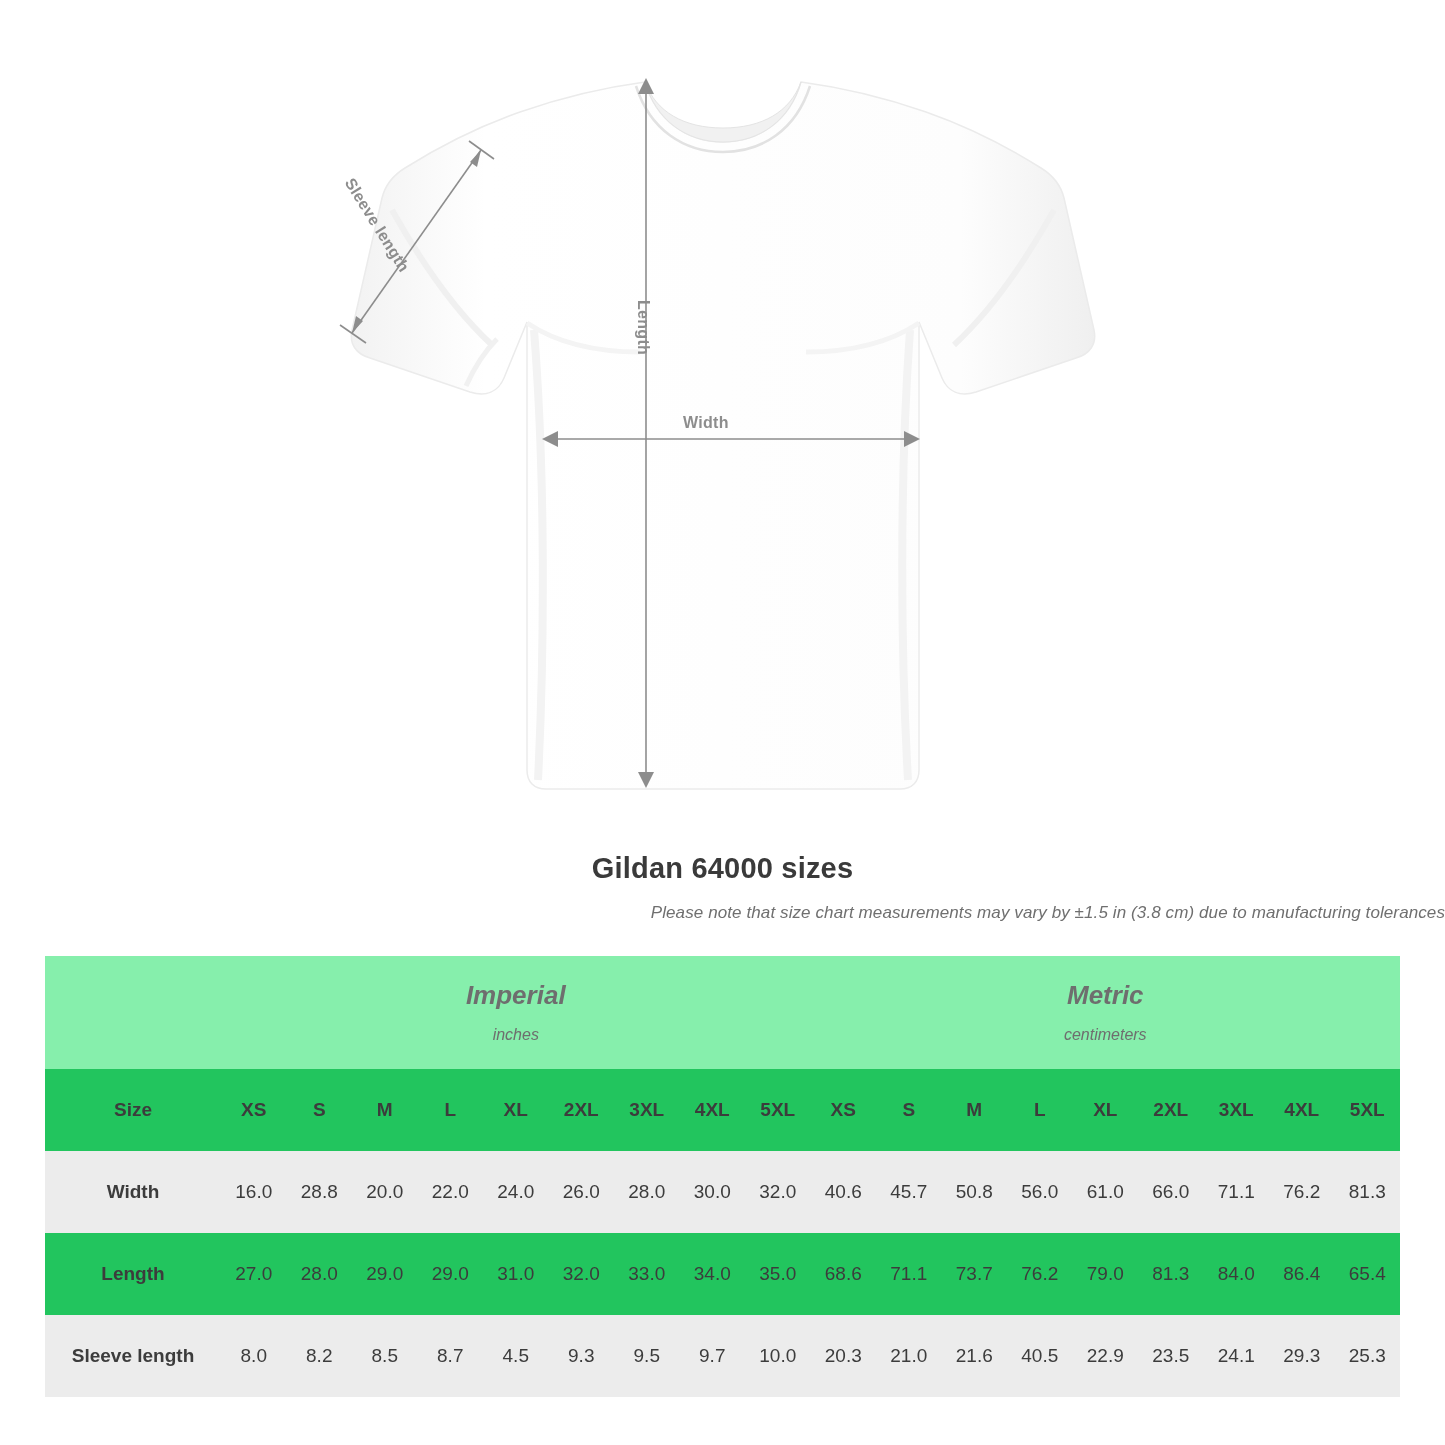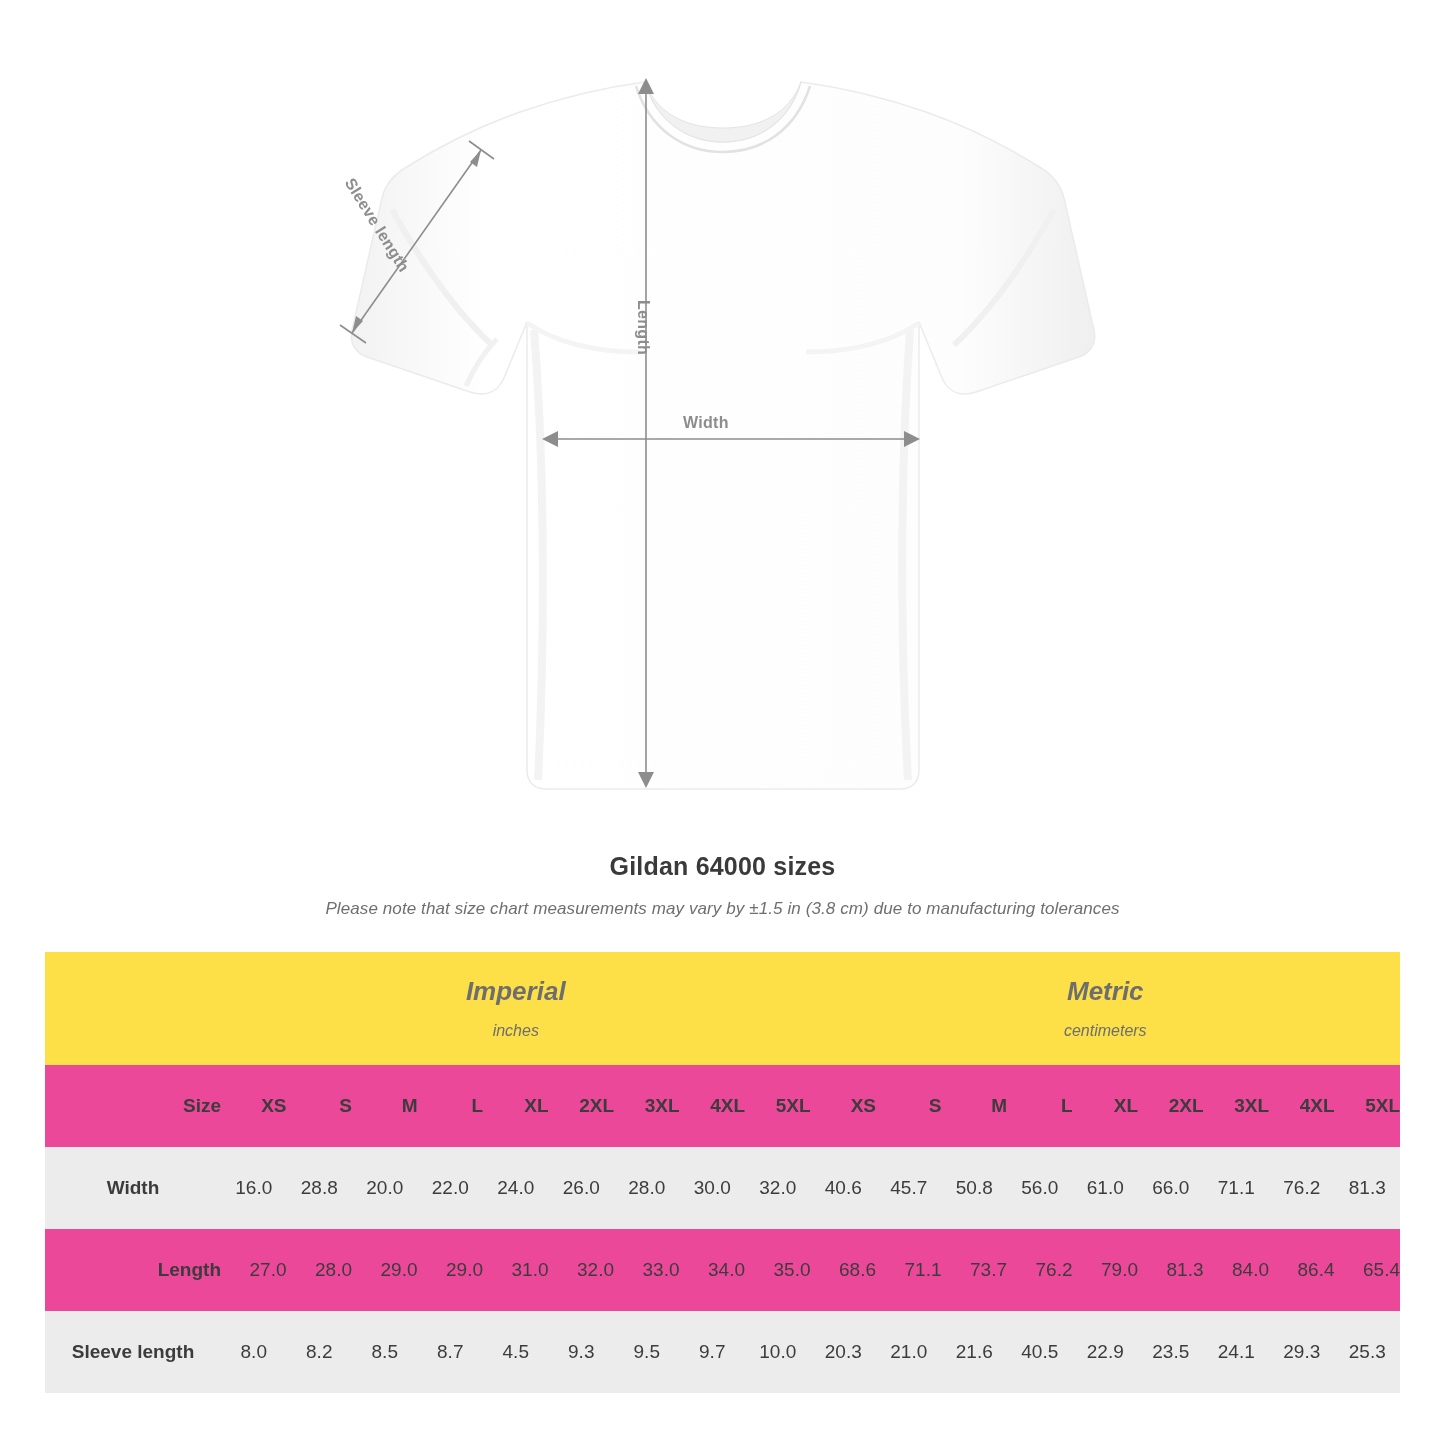--- a/index.html
+++ b/index.html
@@ -53,28 +53,28 @@
     transform-origin: left top;
   }
   .dim-label.width {
     left: 683px;
     top: 414px;
   }
 
   
   .heading {
     text-align: center;
-    font-size: 25px;
+    font-size: 29px;
     font-weight: bold;
     color: #3a3a3a;
     margin-top: 32px;
     letter-spacing: 0.2px;
   }
   .subheading {
-    text-align: center;
+    text-align: right;
     font-size: 17px;
     font-style: italic;
     color: #6f6f6f;
     margin-top: 18px;
     letter-spacing: 0.1px;
   }
 
   
   .table-wrap {
     margin: 33px 45px 0 45px;
@@ -87,21 +87,21 @@
   table.size-chart th,
   table.size-chart td {
     padding: 0;
     text-align: center;
     vertical-align: middle;
     font-size: 18px;
     color: #3c3c3c;
   }
   .unit-head {
     height: 113px;
-    background: #fde047;
+    background: #86efac;
   }
   .unit-title {
     font-size: 26px;
     font-weight: bold;
     font-style: italic;
     color: #6e6e6e;
     line-height: 1.15;
   }
   .unit-sub {
     font-size: 16px;
@@ -112,22 +112,21 @@
   tr.row-head td, tr.row-head th {
     height: 82px;
     background: #ffffff;
     font-weight: bold;
     font-size: 19px;
   }
   tr.row-shade td, tr.row-shade th {
     background: #ececec;
   }
   tr.row-plain td, tr.row-plain th {
-    background: #ec4899;
-    text-align: right;
+    background: #22c55e;
   }
   tr.data-row td, tr.data-row th {
     height: 82px;
     font-size: 19px;
   }
   th.rowlabel {
     font-weight: bold;
     font-size: 19px;
     color: #3c3c3c;
   }

